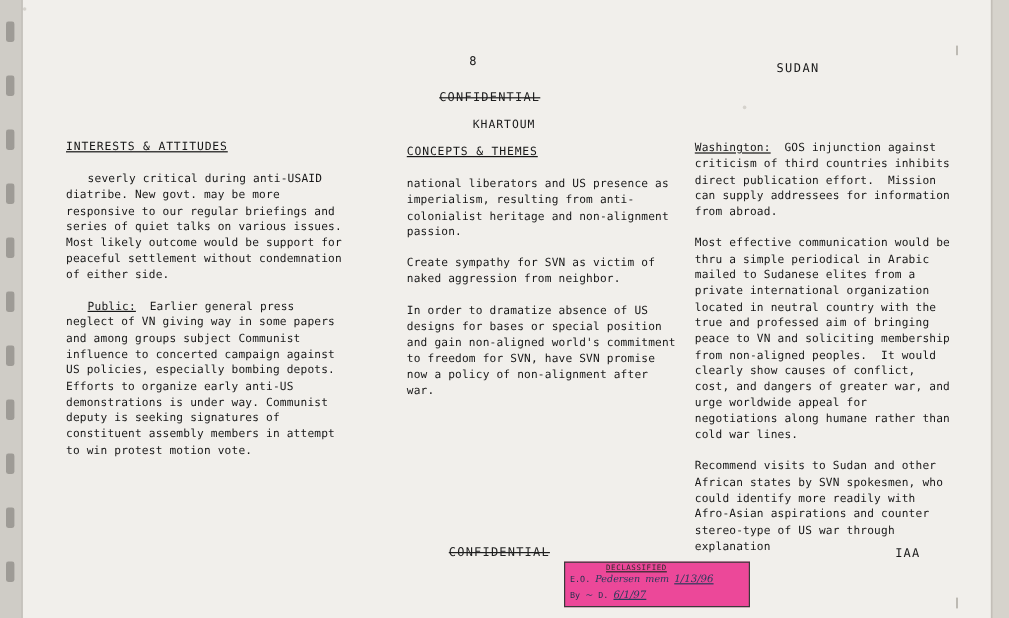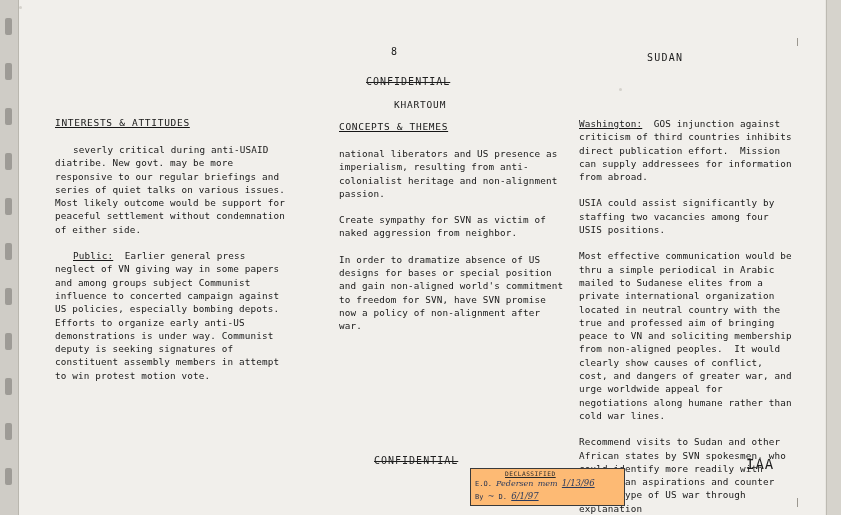--- a/index.html
+++ b/index.html
@@ -131,32 +131,32 @@
     text-indent: 18px;
   }
   .lead {
     text-decoration: underline;
     text-align: center;
   }
   .iaa {
     position: absolute;
     left: 727px;
     top: 456px;
-    font-size: 14px;
+    font-size: 10px;
     letter-spacing: 1px;
     color: #1a1a1a;
   }
   .stamp {
     position: absolute;
     left: 451px;
     top: 468px;
     width: 153px;
     height: 36px;
     border: 1px solid #3a3a3a;
-    background: #fdba74;
+    background: #ec4899;
   }
   .stamp-title {
     position: absolute;
     left: 34px;
     top: 1px;
     font-size: 6.2px;
     letter-spacing: 0.5px;
     color: #2a2a2a;
     text-decoration: underline;
   }
@@ -234,21 +234,20 @@
 
       <div class="col col-2">
         <div class="col-head">CONCEPTS &amp; THEMES</div>
         <p class="para"><span>national liberators and US presence as imperialism, resulting from anti-colonialist heritage and non-alignment passion.</span></p>
         <p class="para"><span>Create sympathy for SVN as victim of naked aggression from neighbor.</span></p>
         <p class="para"><span>In order to dramatize absence of US designs for bases or special position and gain non-aligned world's commitment to freedom for SVN, have SVN promise now a policy of non-alignment after war.</span></p>
       </div>
 
       <div class="col col-3">
         <p class="para"><span class="lead">Washington:</span><span>  GOS injunction against criticism of third countries inhibits direct publication effort.  Mission can supply addressees for information from abroad.</span></p>
-        <p class="para"><span>USIA could assist significantly by staffing two vacancies among four USIS positions.</span></p>
         <p class="para"><span>Most effective communication would be thru a simple periodical in Arabic mailed to Sudanese elites from a private international organization located in neutral country with the true and professed aim of bringing peace to VN and soliciting membership from non-aligned peoples.  It would clearly show causes of conflict, cost, and dangers of greater war, and urge worldwide appeal for negotiations along humane rather than cold war lines.</span></p>
         <p class="para"><span>Recommend visits to Sudan and other African states by SVN spokesmen, who could identify more readily with Afro-Asian aspirations and counter stereo-type of US war through explanation</span></p>
       </div>
 
     </div>
 
     <div class="classif-bottom">CONFIDENTIAL</div>
     <div class="iaa">IAA</div>
 
     <div class="stamp">

